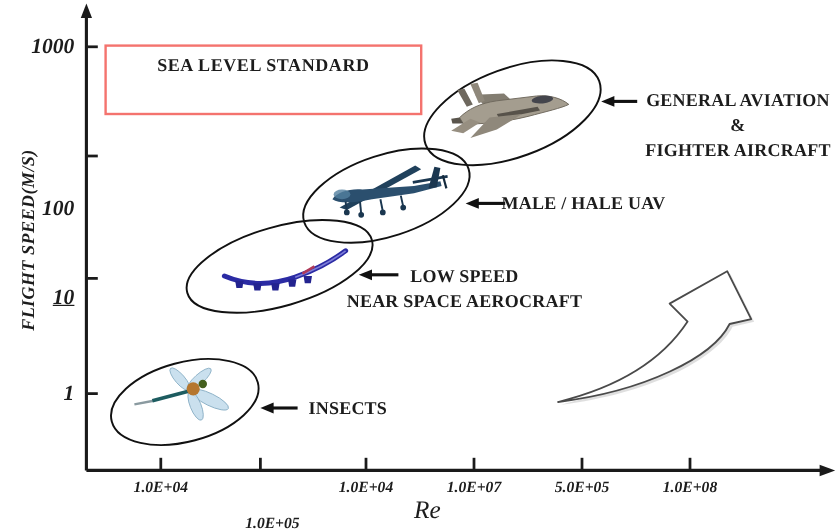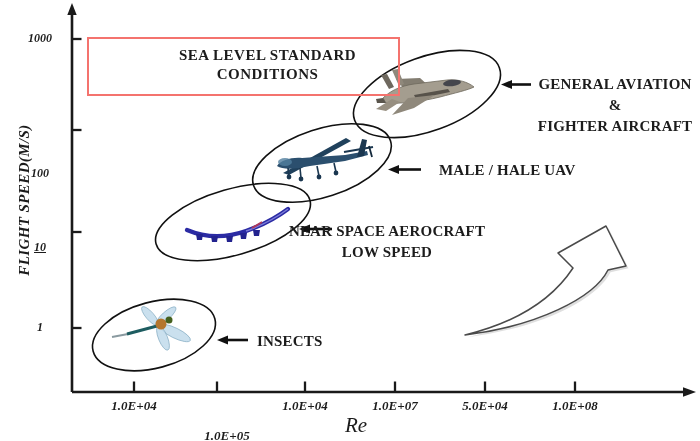--- a/index.html
+++ b/index.html
@@ -3,30 +3,30 @@
 <meta charset="utf-8">
 <style>
   html,body{margin:0;padding:0;background:#ffffff;}
   .canvas{
     position:relative;width:700px;height:441px;background:#ffffff;
     font-family:"Liberation Serif","DejaVu Serif",serif;color:#1c1c1c;overflow:hidden;
   }
   svg{position:absolute;left:0;top:0;}
   .lbl{position:absolute;font-weight:bold;font-size:15px;letter-spacing:.2px;white-space:nowrap;}
   .ticklbl{position:absolute;font-weight:bold;font-style:italic;font-size:13px;width:72px;text-align:center;white-space:nowrap;}
-  .yticklbl{position:absolute;font-weight:bold;font-style:italic;font-size:12px;width:44px;text-align:center;line-height:15px;}
+  .yticklbl{position:absolute;font-weight:bold;font-style:italic;font-size:18px;width:44px;text-align:right;line-height:15px;}
   .y-title{
     position:absolute;left:-75px;top:191px;width:200px;height:18px;text-align:center;
     transform:rotate(-90deg);font-weight:bold;font-style:italic;font-size:15px;letter-spacing:.4px;white-space:nowrap;
   }
   .x-title{position:absolute;left:345px;top:413px;font-style:italic;font-size:21px;}
   .cond-box{
     position:absolute;left:87px;top:37px;width:261px;height:48px;
     border:2px solid #f4736e;text-align:center;padding-top:7px;
-    font-weight:bold;font-size:15px;line-height:19px;letter-spacing:.5px;padding-left:48px;
+    font-weight:bold;font-size:15px;line-height:19px;letter-spacing:.5px;
   }
   .anno-center{text-align:center;line-height:21px;}
 </style>
 </head>
 <body>
 
 <div class="canvas">
 
   <svg width="700" height="441" viewBox="0 0 700 441">
 
@@ -145,36 +145,35 @@
 
   <div class="yticklbl" style="left:18px;top:31px;">1000</div>
   <div class="yticklbl" style="left:18px;top:122px;margin-top:44px;">100</div>
   <div class="yticklbl" style="left:18px;top:240px;text-decoration:underline;">10</div>
   <div class="yticklbl" style="left:18px;top:320px;">1</div>
 
   <div class="ticklbl" style="left:98px;top:398px;">1.0E+04</div>
   <div class="ticklbl" style="left:191px;top:398px;margin-top:30px;">1.0E+05</div>
   <div class="ticklbl" style="left:269px;top:398px;">1.0E+04</div>
   <div class="ticklbl" style="left:359px;top:398px;">1.0E+07</div>
-  <div class="ticklbl" style="left:449px;top:398px;">5.0E+04</div>
+  <div class="ticklbl" style="left:449px;top:398px;">5.0E+05</div>
   <div class="ticklbl" style="left:539px;top:398px;font-family:Liberation Serif, serif;">1.0E+08</div>
 
   <div class="cond-box">
     <div>SEA LEVEL STANDARD</div>
-    <div>CONDITIONS</div>
   </div>
 
   <div class="lbl anno-center" style="left:527px;top:74px;width:176px;">
     <div>GENERAL AVIATION</div>
     <div>&amp;</div>
     <div>FIGHTER AIRCRAFT</div>
   </div>
 
-  <div class="lbl" style="left:439px;top:162px;">MALE / HALE UAV</div>
+  <div class="lbl" style="left:418px;top:162px;">MALE / HALE UAV</div>
 
   <div class="lbl anno-center" style="left:282px;top:221px;width:210px;">
+    <div>LOW SPEED</div>
     <div>NEAR SPACE AEROCRAFT</div>
-    <div>LOW SPEED</div>
   </div>
 
   <div class="lbl" style="left:257px;top:333px;">INSECTS</div>
 
 </div>
 
 </body></html>

